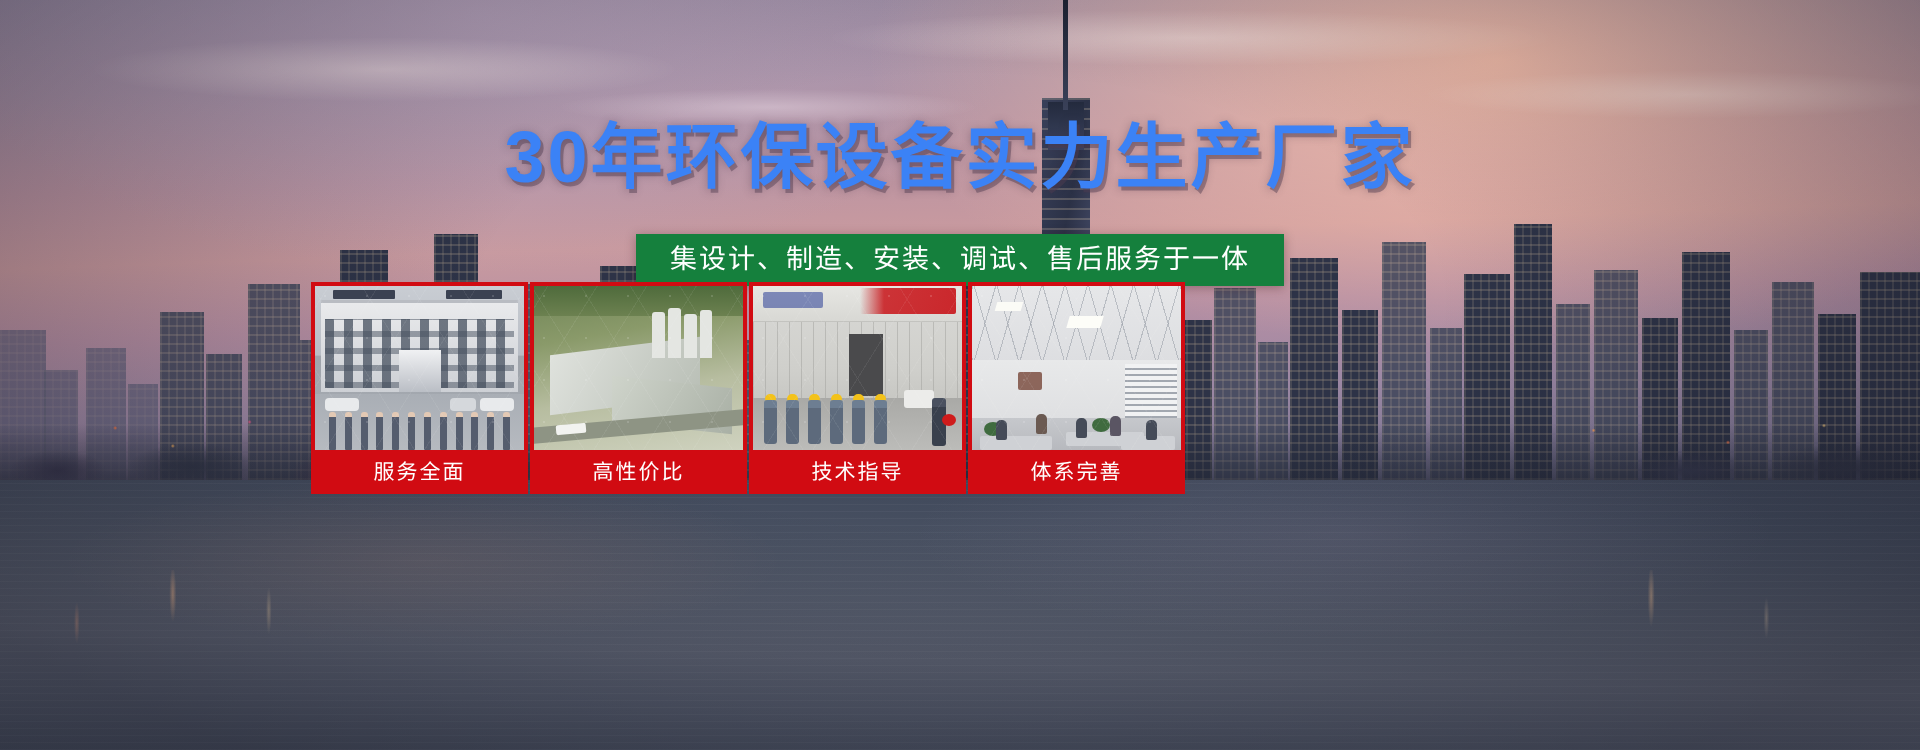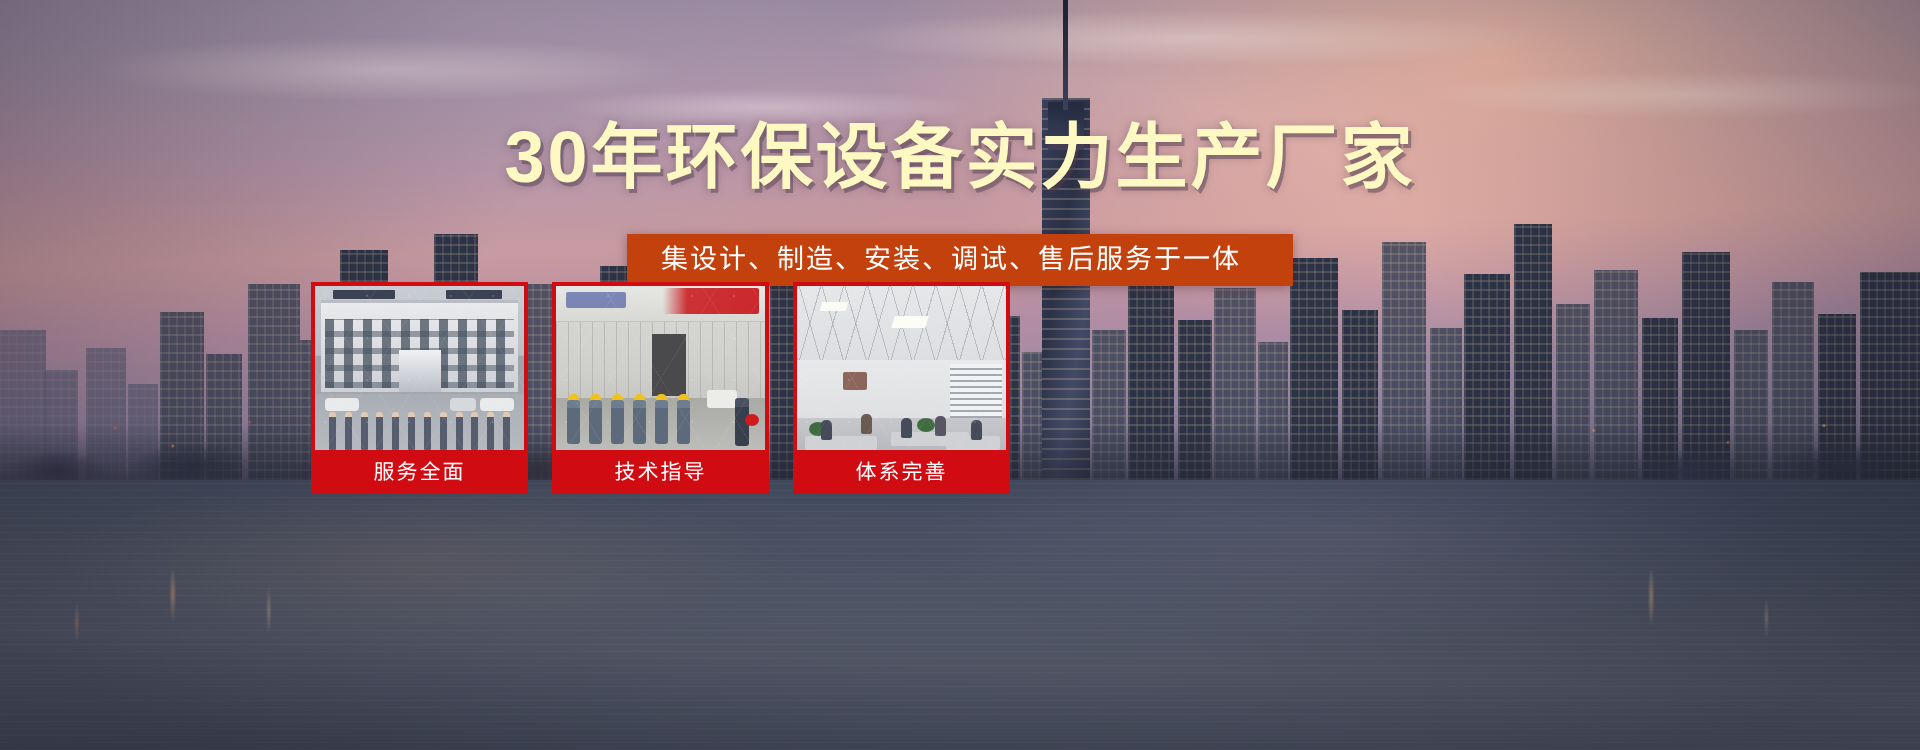--- a/index.html
+++ b/index.html
@@ -112,36 +112,36 @@
   .vignette{
     position:absolute;inset:0;pointer-events:none;
     background:radial-gradient(ellipse 1200px 560px at 50% 40%, rgba(0,0,0,0) 40%, rgba(20,18,28,.35) 100%);
   }
 
   
   .content{position:absolute;inset:0;}
 
   .headline{
     position:absolute;top:98px;left:0;width:1920px;text-align:center;
-    font-size:72px;font-weight:bold;color:#fef9c3;letter-spacing:3px;
+    font-size:72px;font-weight:bold;color:#3b82f6;letter-spacing:3px;
     text-shadow:3px 4px 0 rgba(80,60,80,.45), 0 2px 10px rgba(60,40,60,.35);
     white-space:nowrap;
   }
 
   .subtitle-wrap{position:absolute;top:234px;left:0;width:1920px;text-align:center;}
   .subtitle{
-    display:inline-block;background:#c2410c;color:#fff;
+    display:inline-block;background:#15803d;color:#fff;
     font-size:27px;letter-spacing:2px;
-    padding:12px 52px 13px 34px;line-height:1;
+    padding:12px 34px 13px 34px;line-height:1;
     box-shadow:0 2px 10px rgba(60,20,30,.35);
   }
 
   .cards{
     position:absolute;top:282px;left:311px;width:1250px;height:212px;
-    display:flex;gap:24px;
+    display:flex;gap:2px;
   }
   .card{
     position:relative;width:217px;height:212px;
     border:4px solid #d10b12;background:#1d2230;overflow:hidden;
     display:flex;flex-direction:column;
   }
   .card .photo{position:relative;flex:1 1 auto;overflow:hidden;}
   .card .cap{
     flex:0 0 40px;background:#d10b12;color:#fff;
     display:flex;align-items:center;justify-content:center;
@@ -372,20 +372,36 @@
               <i></i>
               <i></i>
               <i></i>
           </div>
           <div class="wm"></div>
           <div class="wm-dots"></div>
         </div>
         <div class="cap">服务全面</div>
       </div>
 
+      <div class="card">
+        <div class="photo p2">
+          <div class="green"></div>
+          <div class="hall"></div>
+            <div class="hall2"></div>
+          <div class="silo s1"></div>
+            <div class="silo s2"></div>
+            <div class="silo s3"></div>
+            <div class="silo s4"></div>
+          <div class="road"></div>
+            <div class="truck"></div>
+          <div class="wm"></div>
+          <div class="wm-dots"></div>
+        </div>
+        <div class="cap">高性价比</div>
+      </div>
 
       <div class="card">
         <div class="photo p4">
           <div class="banner"></div>
             <div class="blutxt"></div>
             <div class="redtxt"></div>
           <div class="shed"></div>
             <div class="door"></div>
             <div class="floor"></div>
           <div class="van"></div>

